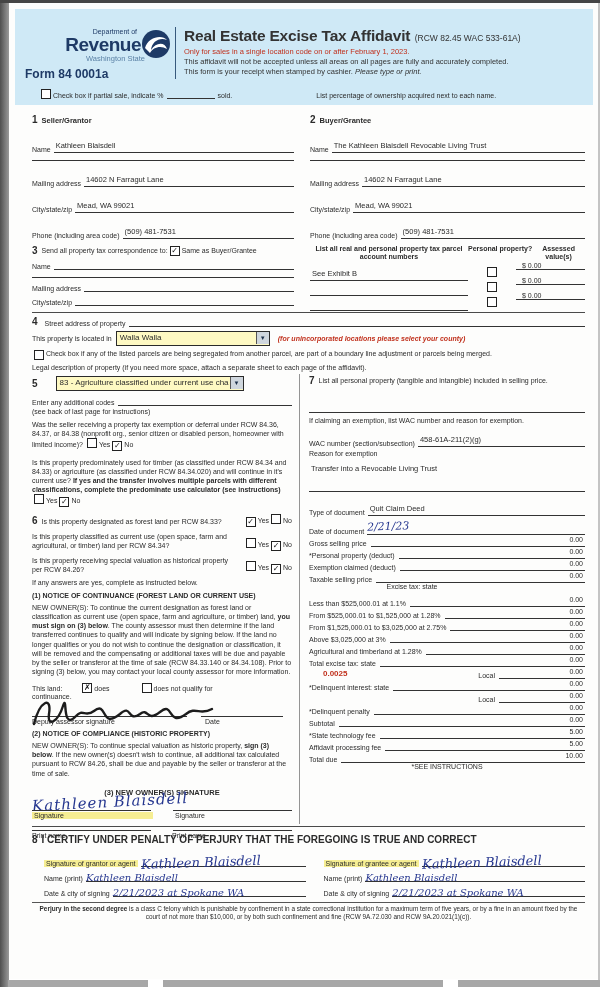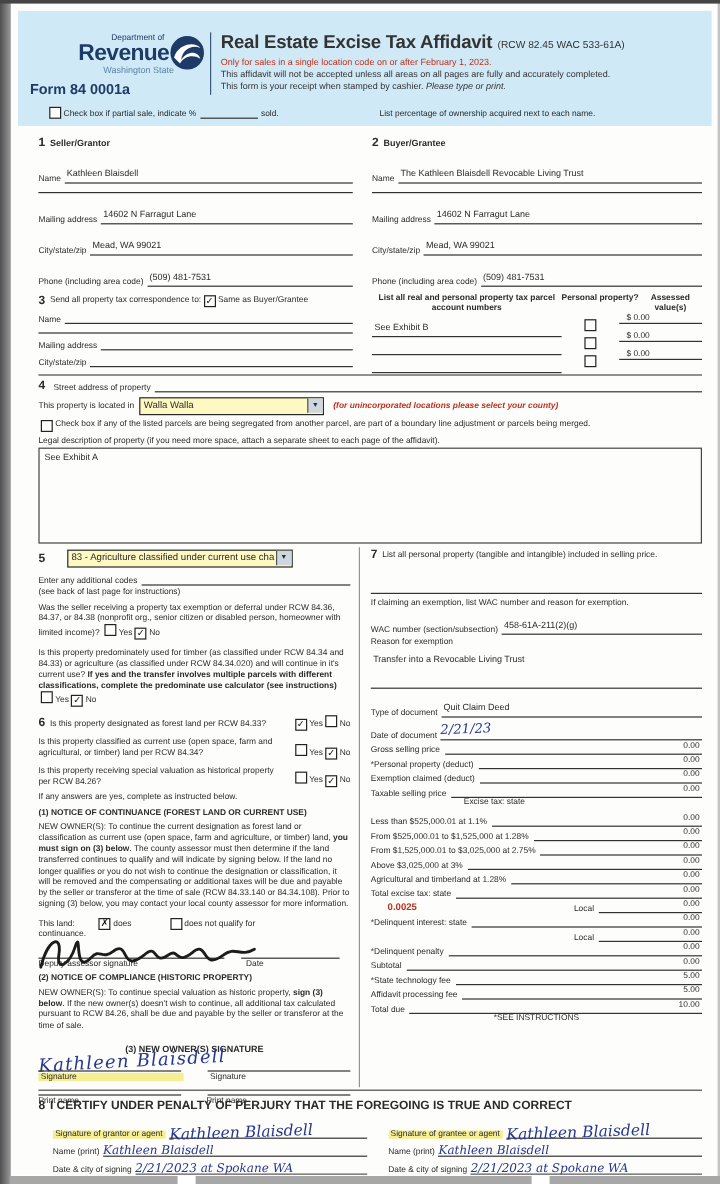--- a/index.html
+++ b/index.html
@@ -281,23 +281,20 @@
           <span class="cval" style="flex:1">Walla Walla</span>
           <span class="carrow"></span>
         </span>
         <span class="lbl b i red" style="margin-left:8px;white-space:normal">(for unincorporated locations please select your county)</span>
       </div>
       <div style="display:flex;align-items:flex-start;margin-top:4px">
         <span class="cb"></span>
         <span class="lbl" style="white-space:normal">Check box if any of the listed parcels are being segregated from another parcel, are part of a boundary line adjustment or parcels being merged.</span>
       </div>
       <div class="lbl" style="margin-top:4px">Legal description of property (if you need more space, attach a separate sheet to each page of the affidavit).</div>
-      <div class="legalbox">
-        <span>See Exhibit A</span>
-      </div>
     </div>
 
     <div class="main">
       <div class="mleft">
         <div style="display:flex;align-items:center;margin-top:2px">
           <span class="secnum">5</span>
           <span class="combo" style="width:186px;margin-left:14px">
             <span class="cval" style="flex:1">83 - Agriculture classified under current use cha</span>
             <span class="carrow"></span>
           </span>

